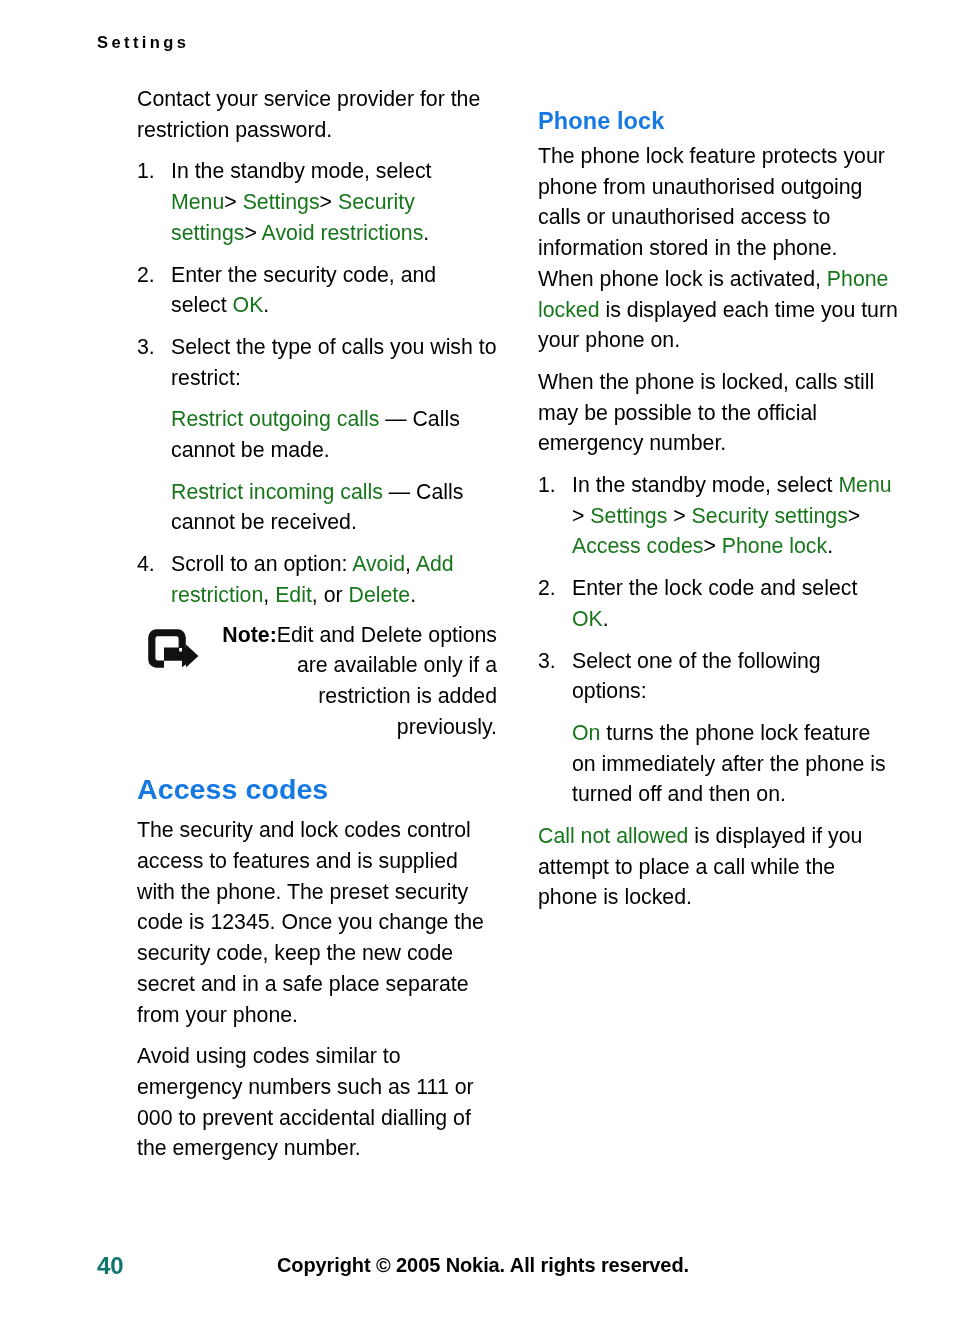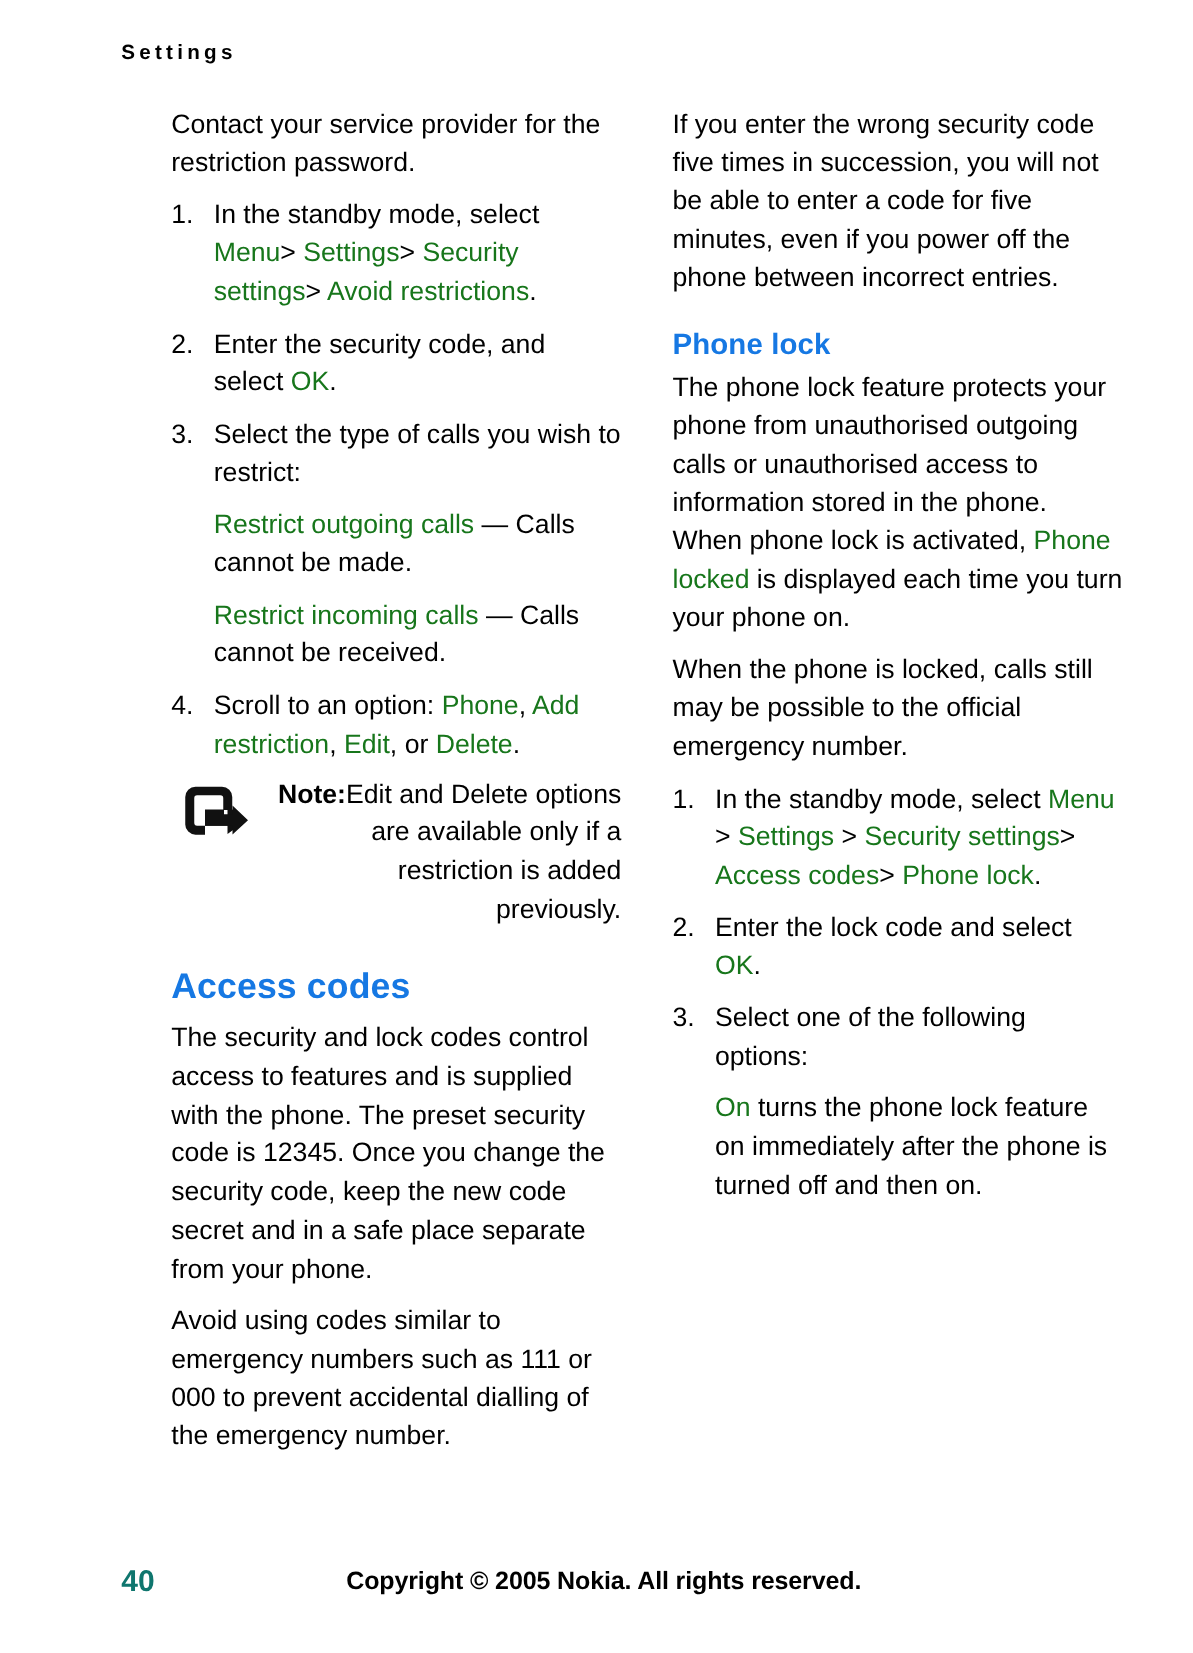--- a/index.html
+++ b/index.html
@@ -208,21 +208,21 @@
           <div class="substep">
             <span class="ui">Restrict incoming calls</span>
             <span class="dash">—</span>
             <span>Calls cannot be received.</span>
           </div>
         </li>
 
         <li>
           <span class="num">4.</span>
           <span><span>Scroll to an option:</span>
-            <span class="ui">Phone</span><span>,</span>
+            <span class="ui">Avoid</span><span>,</span>
             <span class="ui">Add restriction</span><span>,</span>
             <span class="ui">Edit</span><span>,</span>
             <span>or</span>
             <span class="ui">Delete</span><span>.</span></span>
         </li>
 
       </ol>
 
       <div class="note">
         <span class="note-icon">
@@ -239,21 +239,20 @@
 
       <h2 class="heading-big">Access codes</h2>
 
       <p>The security and lock codes control access to features and is supplied with the phone. The preset security code is 12345. Once you change the security code, keep the new code secret and in a safe place separate from your phone.</p>
       <p>Avoid using codes similar to emergency numbers such as 111 or 000 to prevent accidental dialling of the emergency number.</p>
 
     </div>
 
     <div class="col col-right">
 
-      <p>If you enter the wrong security code five times in succession, you will not be able to enter a code for five minutes, even if you power off the phone between incorrect entries.</p>
 
       <h3 class="heading-small">Phone lock</h3>
 
       <p><span>The phone lock feature protects your phone from unauthorised outgoing calls or unauthorised access to information stored in the phone. When phone lock is activated,</span>
         <span class="ui">Phone locked</span>
         <span>is displayed each time you turn your phone on.</span></p>
 
       <p>When the phone is locked, calls still may be possible to the official emergency number.</p>
 
       <ol class="steps">
@@ -278,20 +277,22 @@
           <span class="num">3.</span>
           <span><span>Select one of the following options:</span></span>
           <div class="substep">
             <span class="ui">On</span>
             <span>turns the phone lock feature on immediately after the phone is turned off and then on.</span>
           </div>
         </li>
 
       </ol>
 
+      <p style="margin-top:11px"><span class="ui">Call not allowed</span>
+        <span>is displayed if you attempt to place a call while the phone is locked.</span></p>
 
 
     </div>
   </div>
 
   <div class="footer">
     <div class="page-number">40</div>
     <div class="copyright">Copyright © 2005 Nokia. All rights reserved.</div>
   </div>
 

